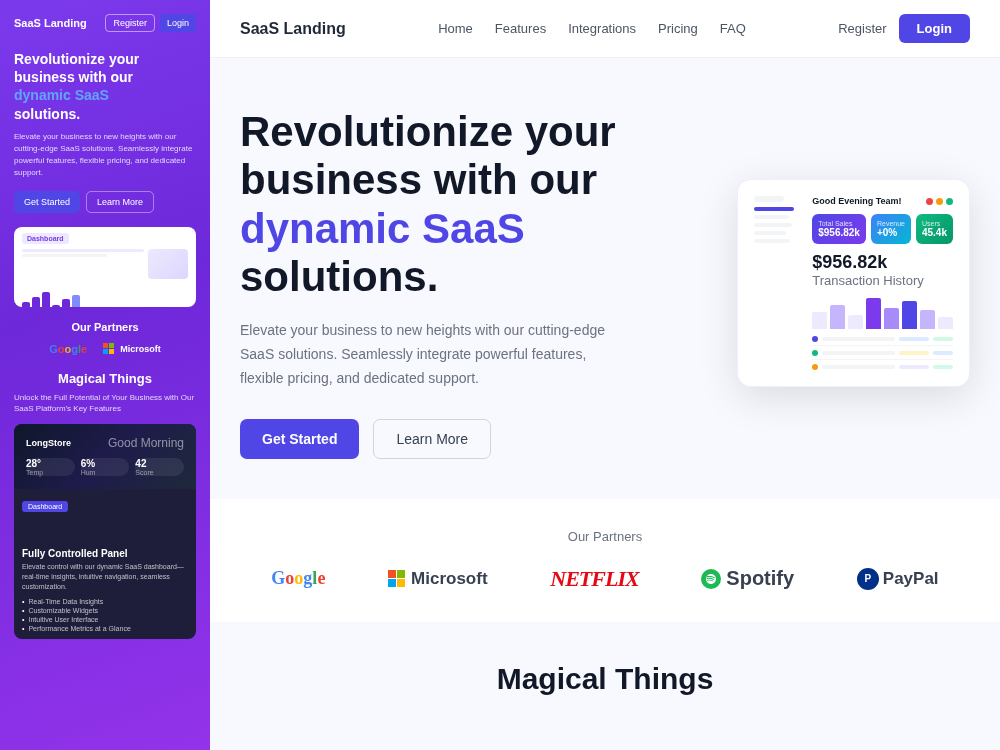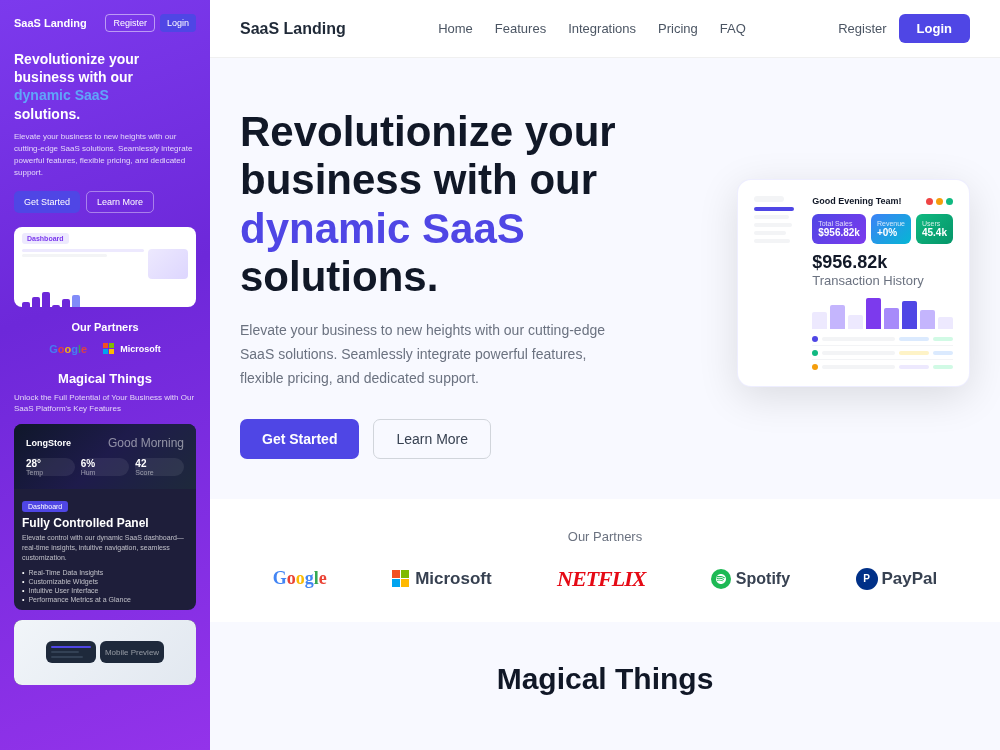--- a/index.html
+++ b/index.html
@@ -75,21 +75,21 @@
       background: linear-gradient(135deg, #0f172a 0%, #1e1b4b 50%, #1e293b 100%);
       display: flex;
       align-items: center;
       justify-content: center;
       position: relative;
       overflow: hidden;
     }
 
     .left-feature-content { padding: 6px 8px; }
     .left-feature-badge { display: inline-block; background: #4f46e5; color: white; font-size: 7px; padding: 2px 6px; border-radius: 3px; margin-bottom: 4px; }
-    .left-feature-title { font-size: 12px; font-weight: 700; color: white; margin-bottom: 3px; }
+    .left-feature-title { font-size: 10px; font-weight: 700; color: white; margin-bottom: 3px; margin-top: 32px; }
     .left-feature-desc { font-size: 7px; color: rgba(255,255,255,0.7); line-height: 1.4; margin-bottom: 5px; }
     .left-feature-list { list-style: none; }
     .left-feature-list li { font-size: 7px; color: rgba(255,255,255,0.7); padding: 1px 0; display: flex; align-items: center; gap: 4px; }
     .left-feature-list li::before { content: '•'; color: white; }
 
     
     .main-panel {
       flex: 1;
       background: #f8f9ff;
       overflow-y: auto;
@@ -274,34 +274,20 @@
       <div class="left-feature-desc">Elevate control with our dynamic SaaS dashboard—real-time insights, intuitive navigation, seamless customization.</div>
       <ul class="left-feature-list">
         <li>Real-Time Data Insights</li>
         <li>Customizable Widgets</li>
         <li>Intuitive User Interface</li>
         <li>Performance Metrics at a Glance</li>
       </ul>
     </div>
   </div>
 
-  <div class="left-feature-card">
-    <div class="left-feature-img" style="background:linear-gradient(135deg,#f1f5f9,#e2e8f0);">
-      <div style="display:flex;gap:4px;padding:8px;">
-        <div style="width:50px;background:#1e293b;border-radius:6px;padding:5px;">
-          <div style="height:2px;background:#4f46e5;border-radius:1px;margin-bottom:3px;"></div>
-          <div style="height:2px;background:#334155;border-radius:1px;margin-bottom:3px;width:70%;"></div>
-          <div style="height:2px;background:#334155;border-radius:1px;width:80%;"></div>
-        </div>
-        <div style="flex:1;background:#1e293b;border-radius:6px;padding:5px;display:flex;align-items:center;justify-content:center;">
-          <div style="font-size:8px;color:rgba(255,255,255,0.5);text-align:center;">Mobile Preview</div>
-        </div>
-      </div>
-    </div>
-  </div>
 </div>
 
 <div class="main-panel">
 
   <nav class="top-nav">
     <span class="nav-logo">SaaS Landing</span>
     <div class="nav-links">
       <a class="nav-link">Home</a>
       <a class="nav-link">Features</a>
       <a class="nav-link">Integrations</a>
@@ -423,21 +409,21 @@
         </div>
         <span style="font-size:17px;font-weight:600;color:#374151;">Microsoft</span>
       </div>
       <div class="partner-netflix" style="font-size:22px;font-weight:900;color:#e50914;font-family:serif;letter-spacing:-1px;">NETFLIX</div>
       <div class="partner-spotify">
         <div class="spotify-icon">
           <svg width="12" height="12" viewBox="0 0 24 24" fill="white">
               <path d="M12 2C6.48 2 2 6.48 2 12s4.48 10 10 10 10-4.48 10-10S17.52 2 12 2zm4.64 14.36c-.22.35-.7.46-1.06.24-2.9-1.77-6.55-2.17-10.85-1.19-.41.09-.82-.17-.91-.58-.09-.41.17-.82.58-.91 4.7-1.07 8.73-.61 11.98 1.38.36.22.47.7.26 1.06zm1.24-2.96c-.28.44-.87.57-1.31.29-3.32-2.04-8.38-2.63-12.3-1.44-.51.15-1.04-.14-1.19-.64-.15-.51.14-1.04.64-1.19 4.49-1.36 10.07-.7 13.88 1.67.44.27.57.87.28 1.31zm.11-3.08c-3.98-2.37-10.55-2.59-14.35-1.43-.61.19-1.26-.16-1.45-.77-.19-.61.16-1.26.77-1.45 4.37-1.33 11.63-1.07 16.22 1.65.55.33.73 1.04.4 1.59-.33.55-1.04.73-1.59.41z"></path>
             </svg>
         </div>
-        <span style="font-size:16px;font-weight:700;color:#374151;">Spotify</span>
+        <span style="font-size:20px;font-weight:700;color:#374151;">Spotify</span>
       </div>
       <div class="partner-paypal">
         <div style="width:22px;height:22px;background:#003087;border-radius:50%;display:flex;align-items:center;justify-content:center;">
           <span style="font-size:10px;color:white;font-weight:800;">P</span>
         </div>
         <span style="font-size:17px;font-weight:700;color:#374151;">PayPal</span>
       </div>
     </div>
   </section>
 

